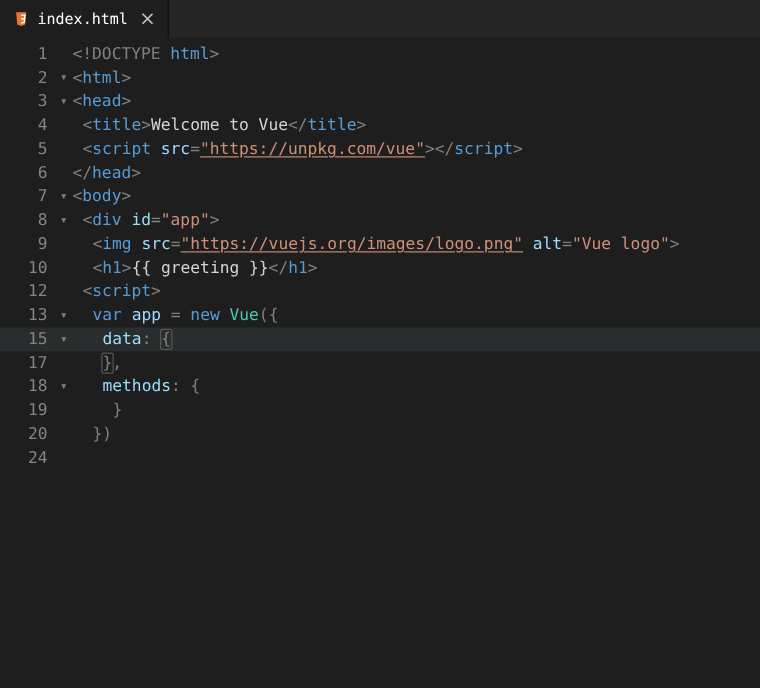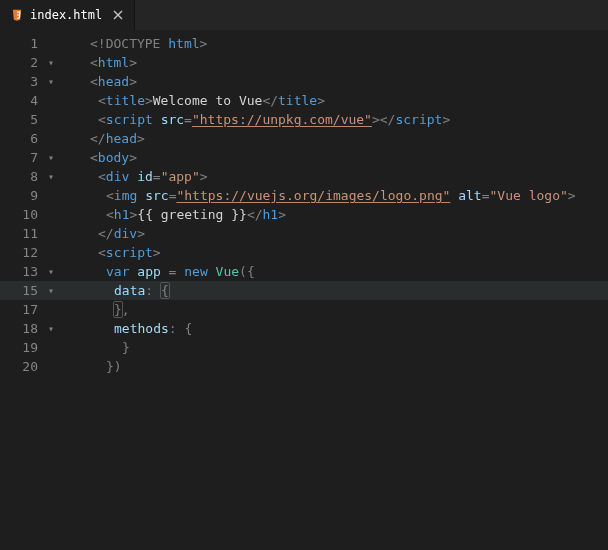--- a/index.html
+++ b/index.html
@@ -86,21 +86,21 @@
     flex:none;
   }
   .fold{
     width:14px;
     flex:none;
     color:var(--fold);
     text-align:center;
     font-size:10px;
     user-select:none;
   }
-  .code{flex:1;margin-left:32px;}
+  .code{flex:1;}
   .p{color:var(--punc);}
   .t{color:var(--tag);}
   .a{color:var(--attr);}
   .s{color:var(--string);}
   .k{color:var(--keyword);}
   .fn{color:var(--func);}
   .i{color:var(--ident);}
   .doctype{color:var(--doctype);}
   .ul{text-decoration:underline;text-decoration-color:rgba(206,145,120,0.9);text-underline-offset:2px;}
   .brace-match{border:1px solid #555;border-radius:2px;margin:-1px;}
@@ -185,25 +185,20 @@
     <div class="fold"></div>
     <div class="code pad2"><span class="p">&lt;</span><span class="t">img</span><span class="p"> </span><span class="a">src</span><span class="p">=</span><span class="s ul">"https://vuejs.org/images/logo.png"</span><span class="p"> </span><span class="a">alt</span><span class="p">=</span><span class="s">"Vue logo"</span><span class="p">&gt;</span></div>
   </div>
 
   <div class="row">
     <div class="gutter">10</div>
     <div class="fold"></div>
     <div class="code pad2"><span class="p">&lt;</span><span class="t">h1</span><span class="p">&gt;</span><span>{{ greeting }}</span><span class="p">&lt;</span><span class="p">/</span><span class="t">h1</span><span class="p">&gt;</span></div>
   </div>
 
-  <div class="row">
-    <div class="gutter">11</div>
-    <div class="fold"></div>
-    <div class="code pad1"><span class="p">&lt;</span><span class="p">/</span><span class="t">div</span><span class="p">&gt;</span></div>
-  </div>
 
   <div class="row">
     <div class="gutter">12</div>
     <div class="fold"></div>
     <div class="code pad1"><span class="p">&lt;</span><span class="t">script</span><span class="p">&gt;</span></div>
   </div>
 
   <div class="row">
     <div class="gutter">13</div>
     <div class="fold">▾</div>
@@ -238,14 +233,19 @@
 
   <div class="row">
     <div class="gutter">20</div>
     <div class="fold"></div>
     <div class="code pad2"><span class="p">})</span></div>
   </div>
 
 
 
 
+  <div class="row">
+    <div class="gutter">24</div>
+    <div class="fold"></div>
+    <div class="code pad0"></div>
+  </div>
 
 </div>
 
 </body></html>

